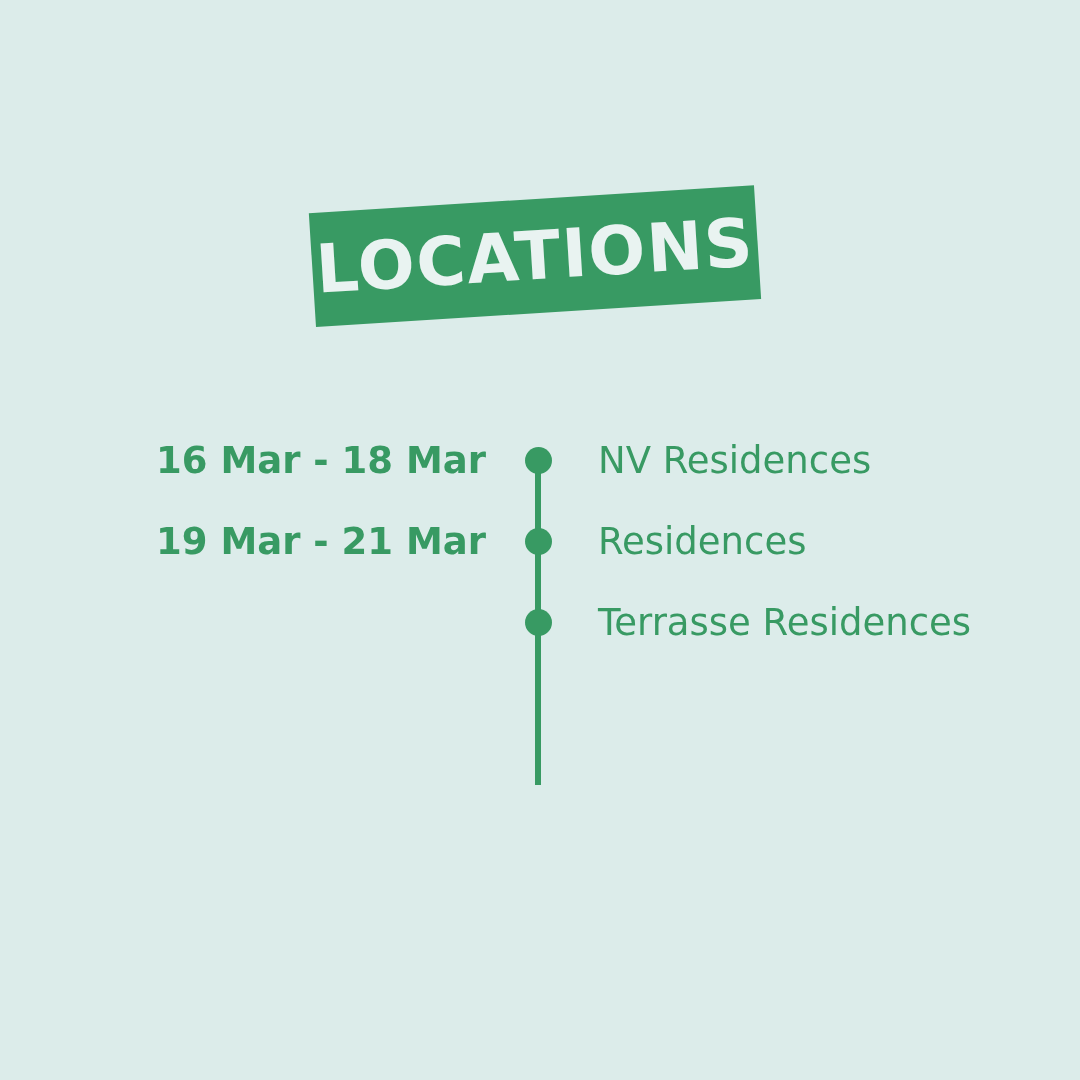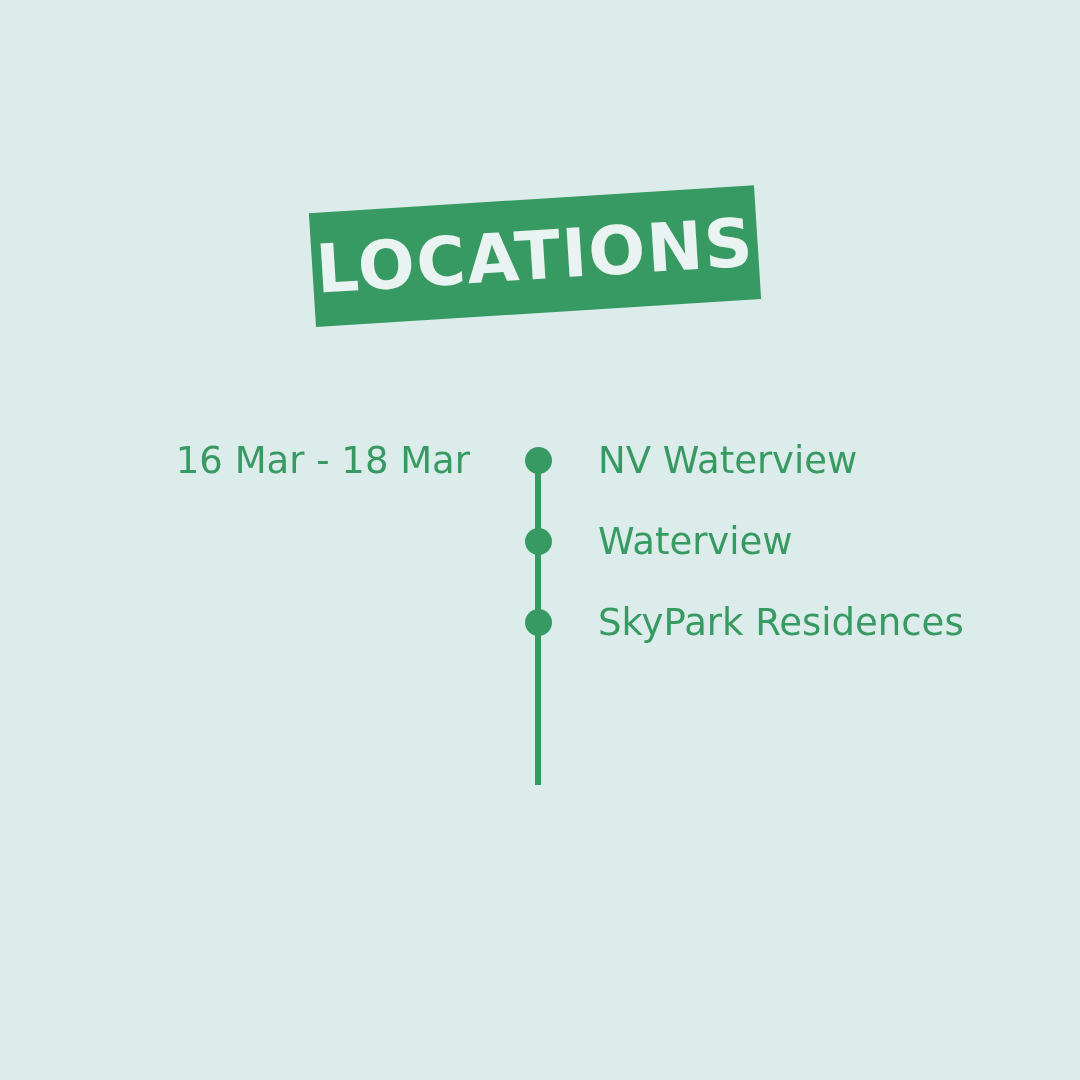--- a/index.html
+++ b/index.html
@@ -67,25 +67,25 @@
 
   .row {
     position: relative;
     height: 81px;
     display: flex;
     align-items: center;
   }
 
   .row-date {
     position: absolute;
-    left: 0;
+    left: 16px;
     width: 470px;
     text-align: right;
     font-family: "DejaVu Sans", sans-serif;
-    font-weight: normal;
+    font-weight: bold;
     font-size: 37px;
     color: #389a63;
     line-height: 1;
     white-space: nowrap;
   }
 
   .row-dot {
     position: absolute;
     left: 525px;
     width: 27px;
@@ -114,29 +114,30 @@
     <span id="title-text">LOCATIONS</span>
   </div>
 
   <div id="timeline">
 
     <div id="timeline-track"></div>
 
     <div class="row">
       <span class="row-date">16 Mar - 18 Mar</span>
       <span class="row-dot"></span>
-      <span class="row-place">NV Waterview</span>
+      <span class="row-place">NV Residences</span>
+    </div>
+
+    <div class="row">
+      <span class="row-date">19 Mar - 21 Mar</span>
+      <span class="row-dot"></span>
+      <span class="row-place">Residences</span>
     </div>
 
     <div class="row">
       <span class="row-dot"></span>
-      <span class="row-place">Waterview</span>
-    </div>
-
-    <div class="row">
-      <span class="row-dot"></span>
-      <span class="row-place">SkyPark Residences</span>
+      <span class="row-place">Terrasse Residences</span>
     </div>
 
 
 
   </div>
 </div>
 
 </body></html>

